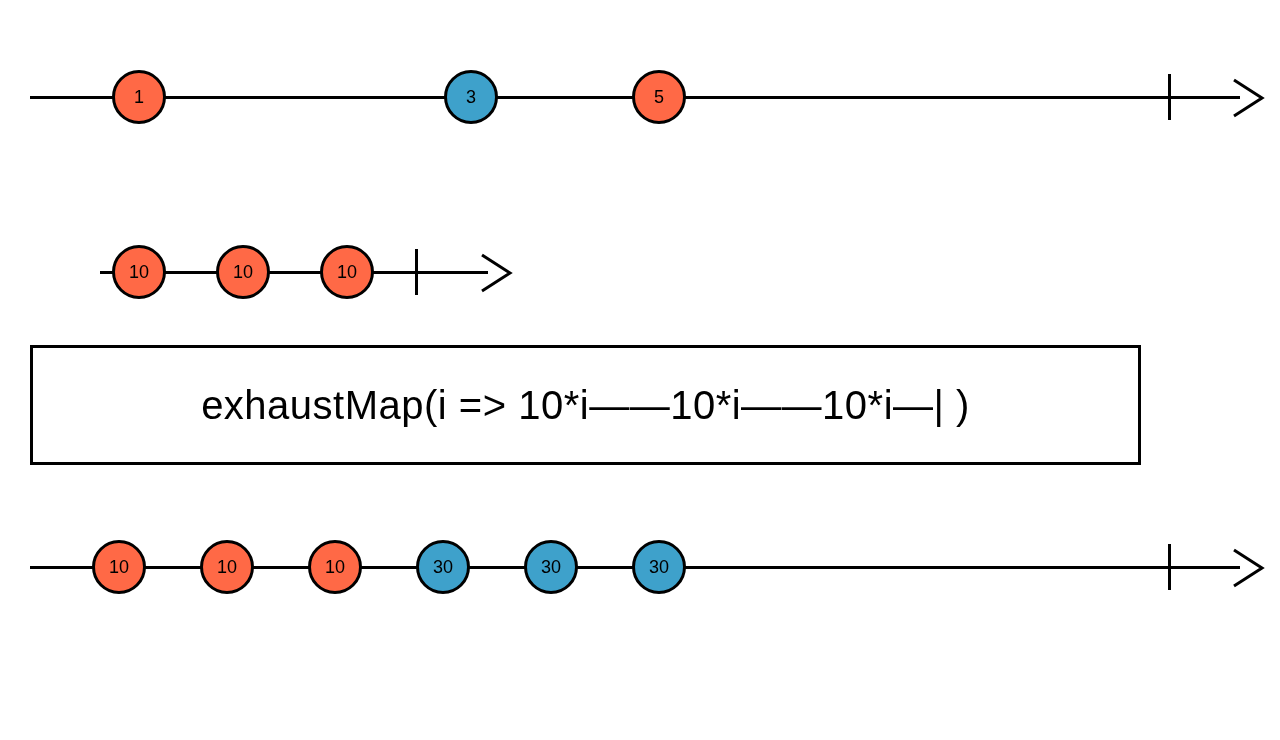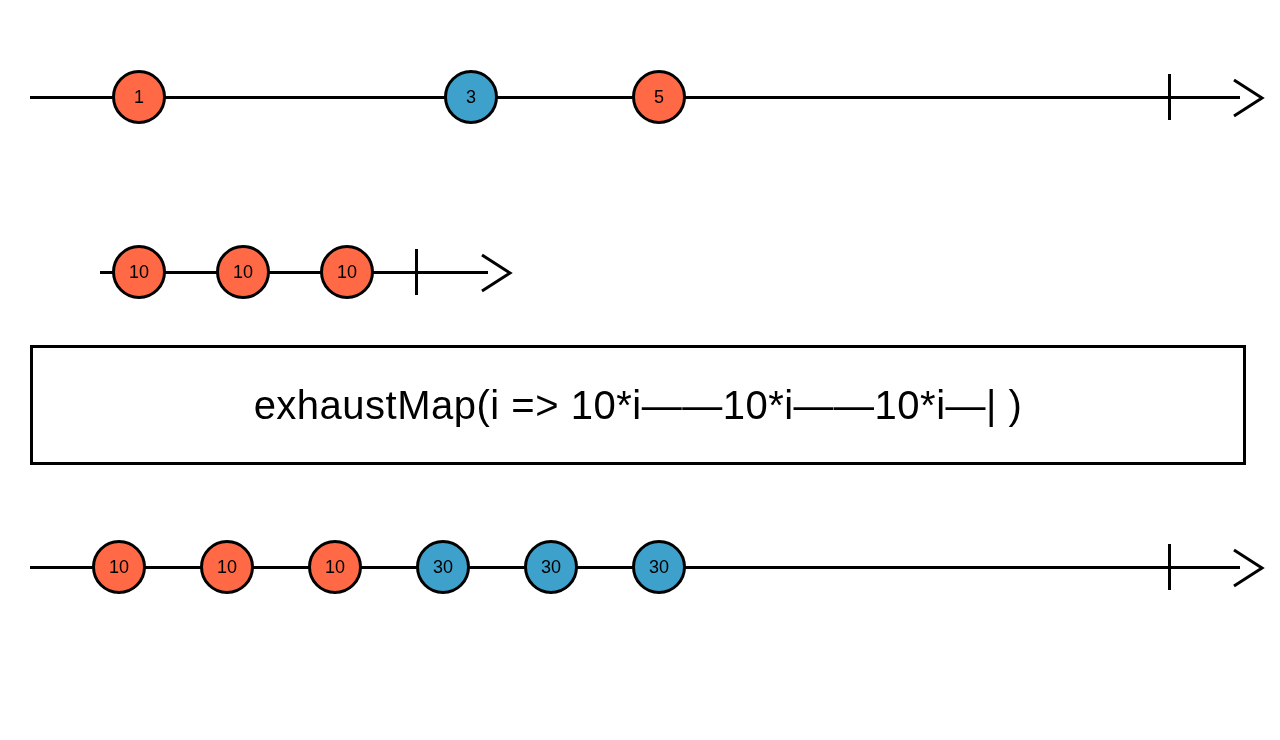--- a/index.html
+++ b/index.html
@@ -99,21 +99,21 @@
   <div class="marble orange" style="left:112px; top:245px;">
     <span>10</span>
   </div>
   <div class="marble orange" style="left:216px; top:245px;">
     <span>10</span>
   </div>
   <div class="marble orange" style="left:320px; top:245px;">
     <span>10</span>
   </div>
 
-  <div class="opbox" style="left:30px; top:345px; width:1216px; height:120px;">
+  <div class="opbox" style="left:30px; top:345px; width:1111px; height:120px;">
     <span>exhaustMap(i =&gt; 10*i——10*i——10*i—| )</span>
   </div>
 
   <div class="line" style="left:30px; top:566px; width:1210px;"></div>
   <div class="tick" style="left:1168px; top:544px; height:46px;"></div>
   <div class="arrowhead" style="left:1232px; top:548px;">
     <svg width="34" height="40">
         <polyline points="2,2 30,20 2,38" fill="none" stroke="#000" stroke-width="3"></polyline>
       </svg>
   </div>

